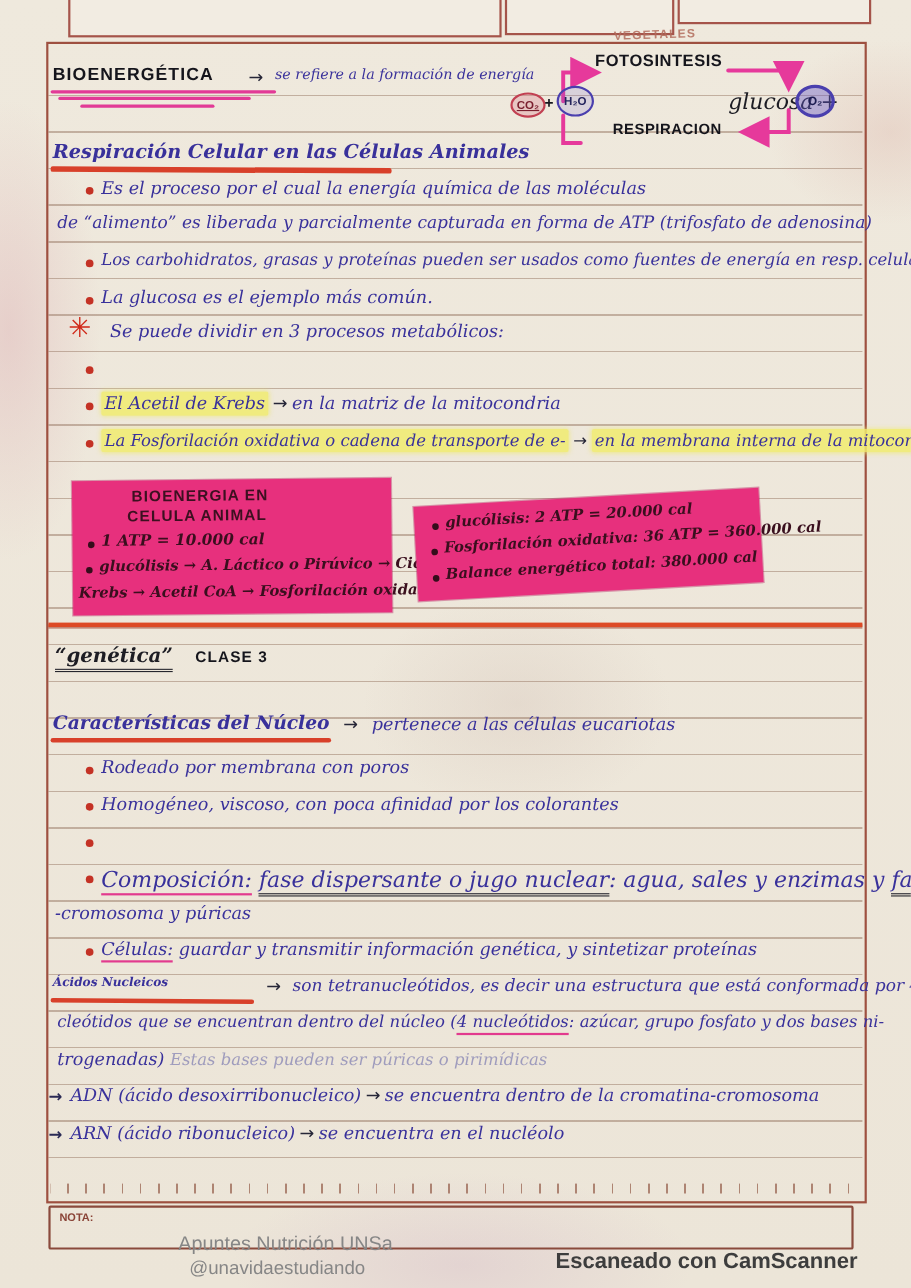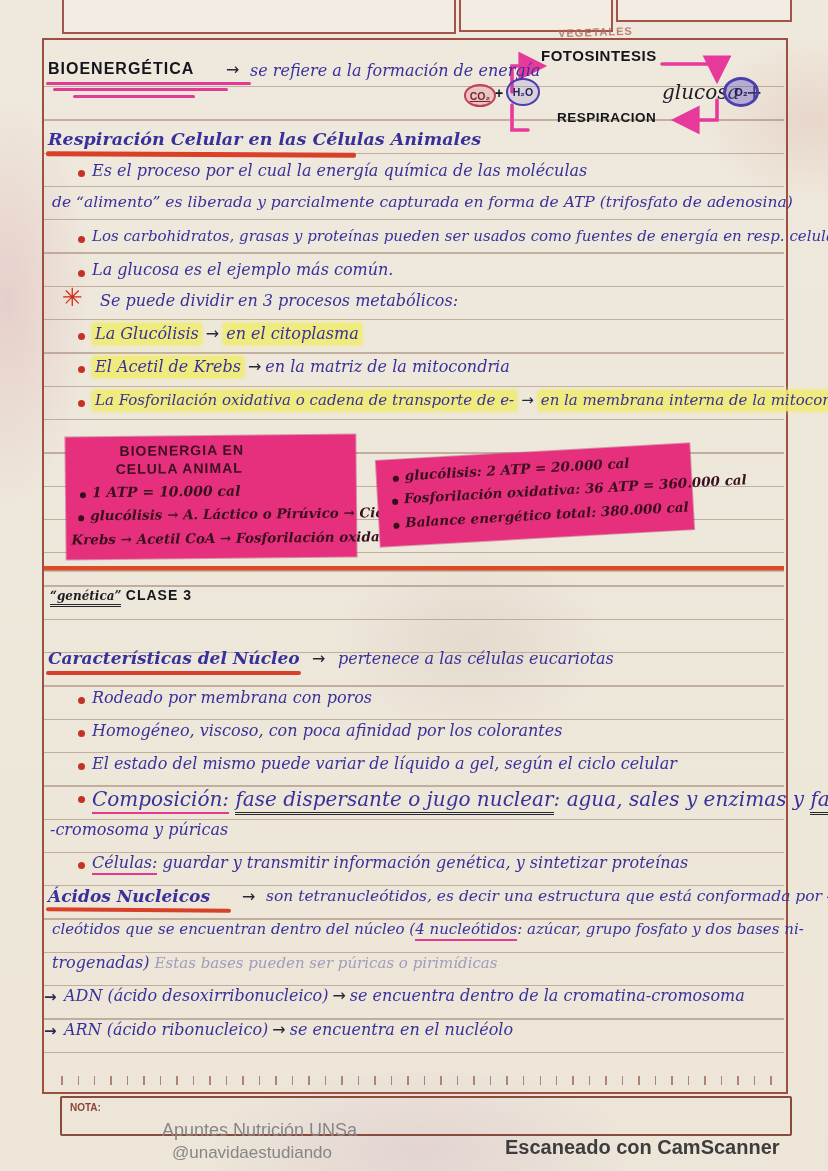--- a/index.html
+++ b/index.html
@@ -14,21 +14,21 @@
           linear-gradient(#efe9dd,#ece5d8);}
   .abs{position:absolute;}
   
   .hdr-cell{position:absolute;border:2px solid #a5544a;background:rgba(245,240,232,.5);}
   .frame{position:absolute;left:42px;top:38px;width:742px;height:1052px;border:2px solid #9e5040;}
   .rules{position:absolute;left:44px;top:86px;width:740px;height:985px;
          background:repeating-linear-gradient(180deg, rgba(150,118,98,.5) 0px, rgba(150,118,98,.5) 1.3px, transparent 1.3px, transparent 33.3px);}
   .ticks{position:absolute;left:46px;top:1076px;width:736px;height:9px;
          background:repeating-linear-gradient(90deg, transparent 0 15px, rgba(140,80,60,.65) 15px 16.5px);}
   .divider{position:absolute;left:44px;top:566px;width:740px;height:4px;background:#dd4a26;box-shadow:0 1.5px 0 rgba(150,40,20,.5);}
-  .nota-box{position:absolute;left:60px;top:1096px;width:728px;height:36px;border:2px solid #8a4a3c;border-radius:2px;}
+  .nota-box{position:absolute;left:44px;top:1096px;width:728px;height:36px;border:2px solid #8a4a3c;border-radius:2px;}
   
   .hw{font-family:"DejaVu Serif",serif;font-style:italic;color:#39319b;font-size:16px;white-space:nowrap;}
   .hw-b{font-weight:bold;}
   .hw-black{font-family:"DejaVu Serif",serif;font-style:italic;color:#1d1d24;white-space:nowrap;}
   .pf{font-family:"Liberation Sans",sans-serif;font-weight:700;color:#15151c;white-space:nowrap;}
   .label-red{font-family:"Liberation Sans",sans-serif;font-weight:700;color:#8a4437;}
   .dot{position:absolute;width:7px;height:7px;border-radius:50%;background:#c43225;}
   .aster{position:absolute;font-family:"DejaVu Sans",sans-serif;color:#d02818;font-size:25px;font-weight:bold;}
   .hl{background:rgba(240,235,110,.85);box-shadow:0 0 5px rgba(238,232,110,.8);padding:1px 3px 2px 3px;border-radius:2px;}
   .pul{border-bottom:2.5px solid #e23a8e;padding-bottom:1px;}
@@ -84,42 +84,39 @@
   <span class="abs pf" style="left:495px;top:85px;font-size:14px;">+</span>
   <span class="chip blue" style="left:506px;top:78px;width:30px;height:24px;font-size:10.5px;">H₂O</span>
   <span class="abs hw-black" style="left:662px;top:80px;font-size:20px;">glucosa +</span>
   <span class="chip blue-fill" style="left:723px;top:77px;width:30px;height:24px;font-size:11px;">O₂</span>
 
   <span class="abs pf" style="left:48px;top:60px;font-size:16px;letter-spacing:1px;">BIOENERGÉTICA</span>
   <div class="bar" style="left:46px;top:82px;width:205px;height:3px;background:#e23a96;"></div>
   <div class="bar" style="left:53px;top:88px;width:175px;height:3px;background:#e23a96;"></div>
   <div class="bar" style="left:73px;top:95px;width:122px;height:3px;background:#e23a96;"></div>
   <span class="abs hw arrow" style="left:222px;top:60px;font-size:16px;">→</span>
-  <span class="abs hw" style="left:250px;top:61px;font-size:16px;text-align:right;">se refiere a la formación de energía</span>
+  <span class="abs hw" style="left:250px;top:61px;font-size:13px;text-align:right;">se refiere a la formación de energía</span>
 
   <span class="abs hw hw-b" style="left:48px;top:129px;font-size:17.5px;">Respiración Celular en las Células Animales</span>
   <div class="bar" style="left:46px;top:152px;width:310px;height:5px;background:#d8402a;transform:rotate(.3deg);"></div>
 
   <span class="dot" style="left:78px;top:170px;"></span>
   <div class="abs hw" style="left:92px;top:161px;">Es el proceso por el cual la energía química de las moléculas</div>
   <div class="abs hw" style="left:52px;top:193px;font-size:15.5px;">de “alimento” es liberada y parcialmente capturada en forma de ATP (trifosfato de adenosina)</div>
 
   <span class="dot" style="left:78px;top:236px;"></span>
   <div class="abs hw" style="left:92px;top:227px;font-size:15px;">Los carbohidratos, grasas y proteínas pueden ser usados como fuentes de energía en resp. celular</div>
 
   <span class="dot" style="left:78px;top:270px;"></span>
   <div class="abs hw" style="left:92px;top:260px;">La glucosa es el ejemplo más común.</div>
 
   <span class="aster" style="left:62px;top:283px;">✳</span>
   <div class="abs hw" style="left:100px;top:291px;">Se puede dividir en 3 procesos metabólicos:</div>
 
   <span class="dot" style="left:78px;top:333px;"></span>
-  <div class="abs hw" style="left:92px;top:324px;">
-    <span class="hl">La Glucólisis</span><span class="arrow">→</span><span class="hl">en el citoplasma</span>
-  </div>
   <span class="dot" style="left:78px;top:366px;"></span>
   <div class="abs hw" style="left:92px;top:357px;">
     <span class="hl">El Acetil de Krebs</span><span class="arrow">→</span><span>en la matriz de la mitocondria</span>
   </div>
   <span class="dot" style="left:78px;top:400px;"></span>
   <div class="abs hw" style="left:92px;top:391px;font-size:15px;">
     <span class="hl">La Fosforilación oxidativa o cadena de transporte de e-</span><span class="arrow">→</span><span class="hl">en la membrana interna de la mitocondria</span>
   </div>
 
   <div class="pinkbox" style="left:66px;top:436px;width:290px;height:122px;transform:rotate(-.6deg);">
@@ -136,51 +133,50 @@
     <span class="i" style="left:28px;top:8px;">glucólisis: 2 ATP = 20.000 cal</span>
     <span class="pdot" style="left:14px;top:39px;"></span>
     <span class="i" style="left:26px;top:31px;">Fosforilación oxidativa: 36 ATP = 360.000 cal</span>
     <span class="pdot" style="left:14px;top:63px;"></span>
     <span class="i" style="left:26px;top:55px;">Balance energético total: 380.000 cal</span>
   </div>
 
   <div class="divider"></div>
 
   <div class="abs" style="left:50px;top:586px;">
-    <span class="hw-black bul" style="font-size:12px;font-weight:bold;font-style:italic;">“genética”</span>
-    <span class="pf" style="font-size:14px;margin-left:0;letter-spacing:1px;">CLASE 3</span>
+    <span class="hw-black bul" style="font-size:18px;font-weight:bold;font-style:italic;">“genética”</span>
+    <span class="pf" style="font-size:14px;margin-left:16px;letter-spacing:1px;">CLASE 3</span>
   </div>
 
   <span class="abs hw hw-b" style="left:48px;top:648px;font-size:17px;">Características del Núcleo</span>
   <div class="bar" style="left:46px;top:671px;width:255px;height:4px;background:#d8402a;"></div>
   <span class="abs hw arrow" style="left:308px;top:649px;">→</span>
   <span class="abs hw" style="left:338px;top:649px;">pertenece a las células eucariotas</span>
 
   <span class="dot" style="left:78px;top:697px;"></span>
   <div class="abs hw" style="left:92px;top:688px;">Rodeado por membrana con poros</div>
   <span class="dot" style="left:78px;top:730px;"></span>
   <div class="abs hw" style="left:92px;top:721px;">Homogéneo, viscoso, con poca afinidad por los colorantes</div>
   <span class="dot" style="left:78px;top:763px;"></span>
-  <div class="abs hw" style="left:92px;top:754px;">El estado del mismo puede variar de líquido a gel, según el ciclo celular</div>
 
   <span class="dot" style="left:78px;top:796px;"></span>
   <div class="abs hw" style="left:92px;top:787px;font-size:20px;">
     <span class="pul">Composición:</span>
     <span> </span><span class="bul">fase dispersante o jugo nuclear</span><span>: agua, sales y enzimas y</span>
     <span> </span><span class="bul">fase dispersa</span><span>: cromatina</span>
   </div>
   <div class="abs hw" style="left:50px;top:820px;">-cromosoma y púricas</div>
 
   <span class="dot" style="left:78px;top:862px;"></span>
   <div class="abs hw" style="left:92px;top:853px;">
     <span class="pul">Células:</span>
     <span> </span><span>guardar y transmitir información genética, y sintetizar proteínas</span>
   </div>
 
-  <span class="abs hw hw-b" style="left:48px;top:886px;font-size:17px;">Ácidos Nucleicos</span>
+  <span class="abs hw hw-b" style="left:48px;top:886px;font-size:11px;">Ácidos Nucleicos</span>
   <div class="bar" style="left:46px;top:908px;width:185px;height:4px;background:#d8402a;transform:rotate(.4deg);"></div>
   <span class="abs hw arrow" style="left:238px;top:887px;">→</span>
   <span class="abs hw" style="left:266px;top:887px;font-size:15.5px;">son tetranucleótidos, es decir una estructura que está conformada por 4 nu</span>
   <div class="abs hw" style="left:52px;top:920px;font-size:15px;">
     <span>cleótidos que se encuentran dentro del núcleo (</span><span class="pul">4 nucleótidos</span><span>: azúcar, grupo fosfato y dos bases ni-</span>
   </div>
   <div class="abs hw" style="left:52px;top:953px;">
     <span>trogenadas)</span>
     <span class="faint" style="font-size:15px;">Estas bases pueden ser púricas o pirimídicas</span>
   </div>

